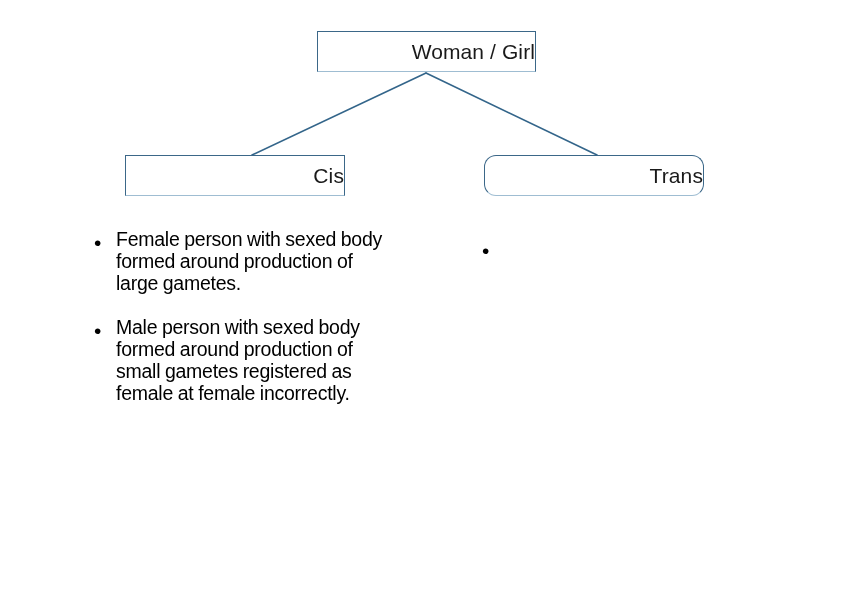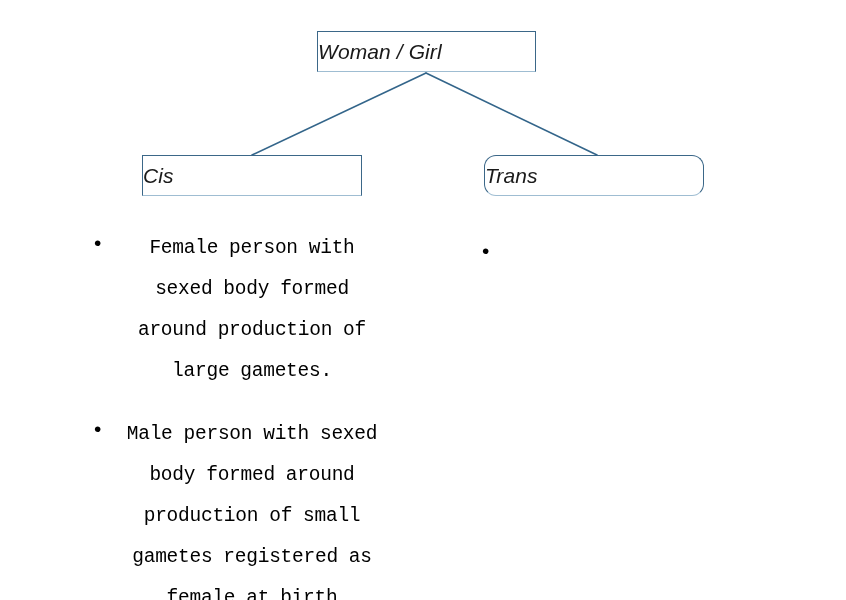--- a/index.html
+++ b/index.html
@@ -32,41 +32,40 @@
 
   
   .node {
     position: absolute;
     box-sizing: border-box;
     background: #ffffff;
     border: 1px solid #3b6788;
     border-bottom-color: #9fbdd2;
     display: flex;
     align-items: center;
-    justify-content: flex-start;
-    font-style: italic;
+    justify-content: flex-end;
   }
   .node-label {
     font-family: "Liberation Sans", sans-serif;
     font-size: 21px;
     font-weight: 400;
     color: #1a1a1a;
     letter-spacing: 0.1px;
     line-height: 1;
     white-space: nowrap;
   }
 
   #node-root {
     left: 317px;
     top: 31px;
     width: 219px;
     height: 41px;
   }
   #node-cis {
-    left: 142px;
+    left: 125px;
     top: 155px;
     width: 220px;
     height: 41px;
   }
   #node-trans {
     left: 484px;
     top: 155px;
     width: 220px;
     height: 41px;
     border-radius: 12px;
@@ -100,27 +99,26 @@
     width: 28px;
     font-size: 21px;
     line-height: 29px;
     color: #000000;
     text-align: left;
     padding-left: 6px;
     box-sizing: border-box;
   }
   .bullet-text {
     flex: 1 1 auto;
-    font-family: Liberation Mono, monospace;
+    font-family: Liberation Sans, sans-serif;
     font-size: 19.5px;
-    line-height: 41px;
+    line-height: 22px;
     color: #000000;
     letter-spacing: -0.25px;
     word-spacing: -0.5px;
-    text-align: center;
   }
   #column-trans .bullet-text {
     width: 205px;
   }
   #column-cis .bullet-text {
     width: 252px;
   }
 </style>
 </head>
 <body>
@@ -144,21 +142,21 @@
     <span class="node-label">Trans</span>
   </div>
 
   <div id="column-cis" class="bullet-column">
     <div class="bullet-item">
       <span class="bullet-marker">•</span>
       <span class="bullet-text">Female person with sexed body formed around production of large gametes.</span>
     </div>
     <div class="bullet-item">
       <span class="bullet-marker">•</span>
-      <span class="bullet-text">Male person with sexed body formed around production of small gametes registered as female at birth registered.</span>
+      <span class="bullet-text">Male person with sexed body formed around production of small gametes registered as female at female incorrectly.</span>
     </div>
   </div>
 
   <div id="column-trans" class="bullet-column">
     <div class="bullet-item">
       <span class="bullet-marker">•</span>
     </div>
   </div>
 
 </div>

